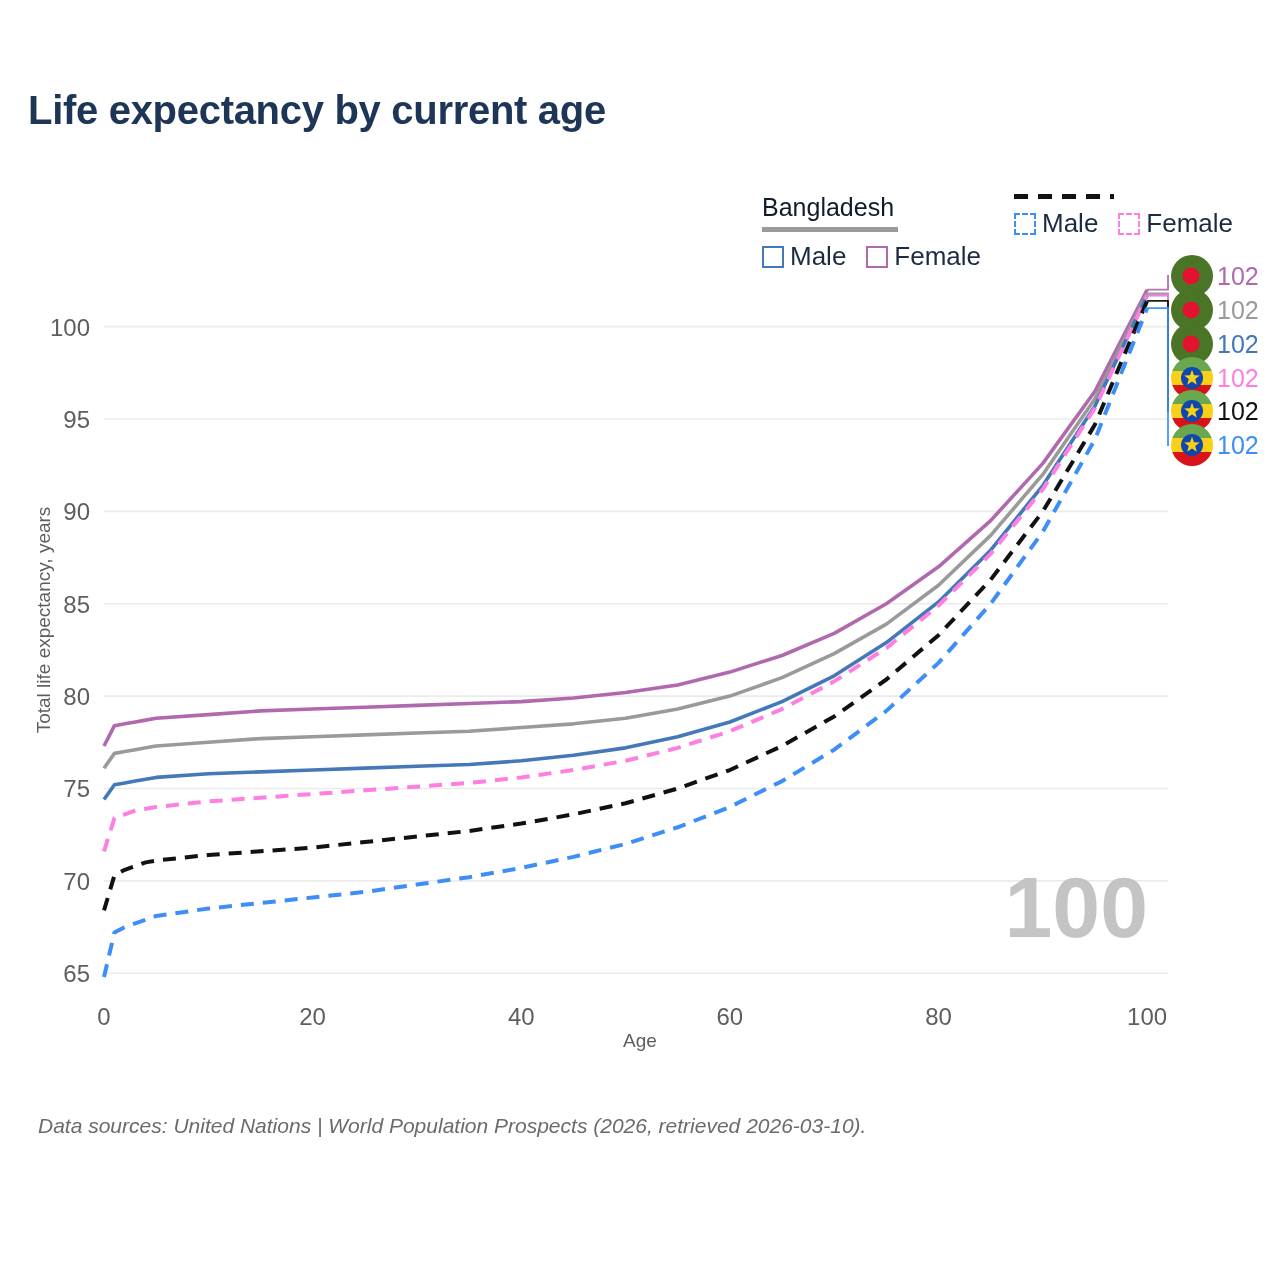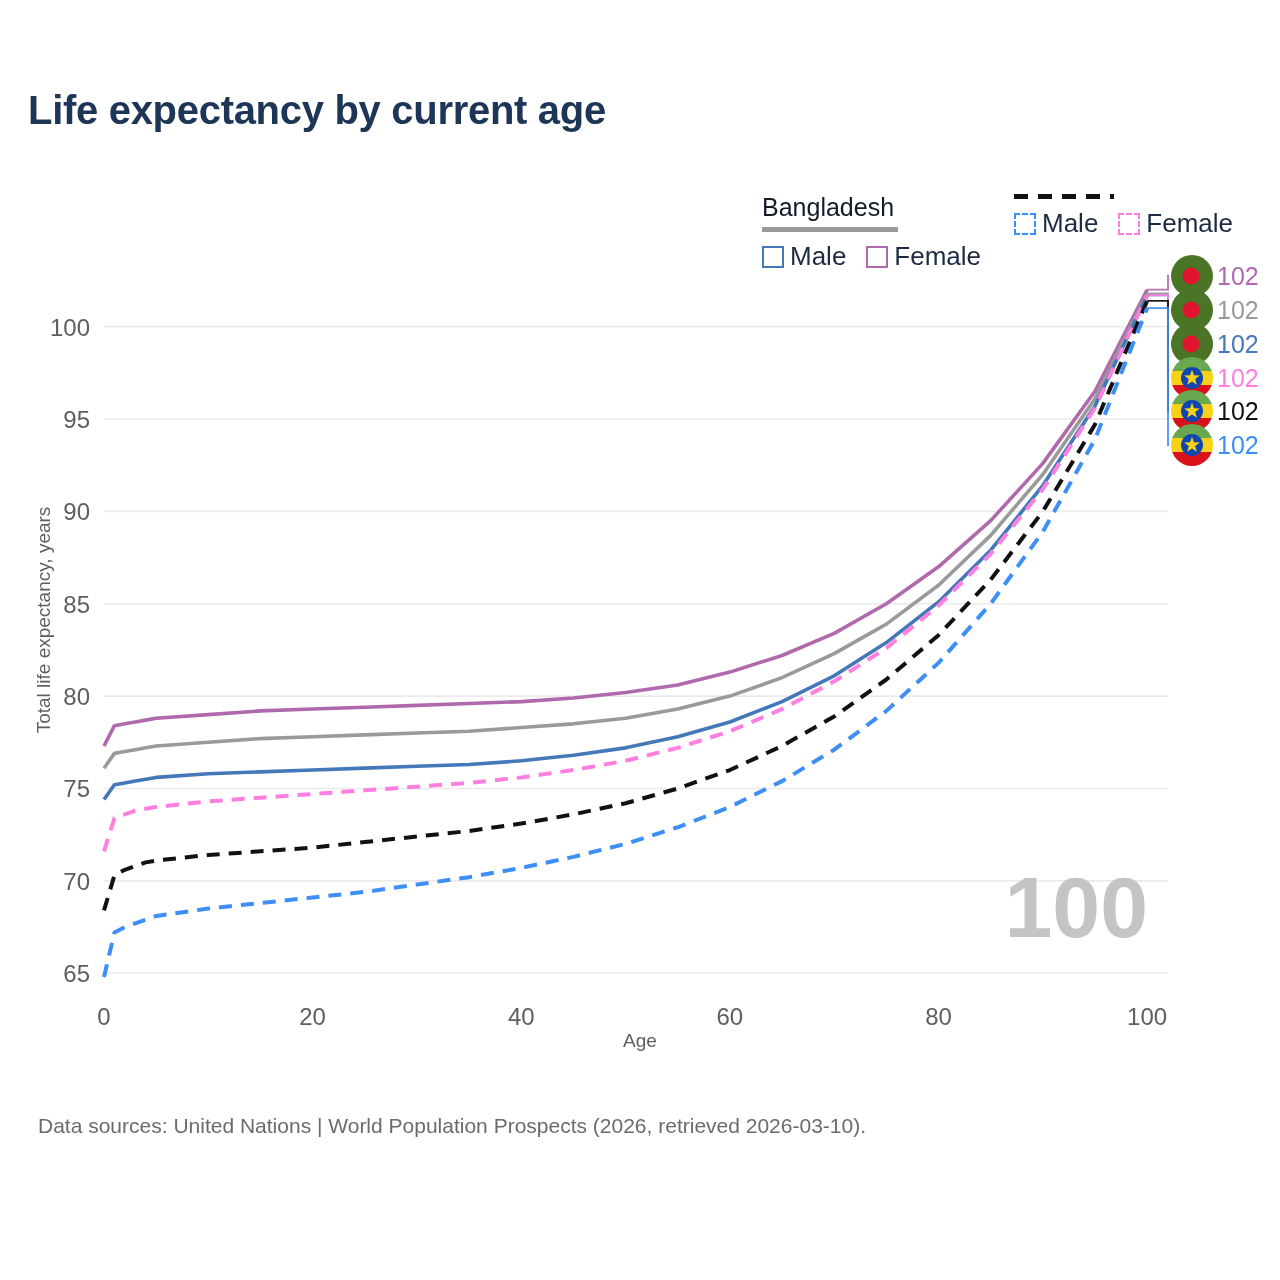--- a/index.html
+++ b/index.html
@@ -117,21 +117,21 @@
   }
   
   .footer {
     position: absolute;
     left: 38px;
     top: 1108px;
     font-size: 21px;
     color: #6b6b6b;
     line-height: 36px;
   }
-  .footer div { white-space: nowrap; }
+  .footer div { white-space: nowrap; font-style: italic; }
 </style>
 </head>
 <body>
 
 <div id="page">
 
   <div class="title">Life expectancy by current age</div>
 
   <div class="legend">
 

